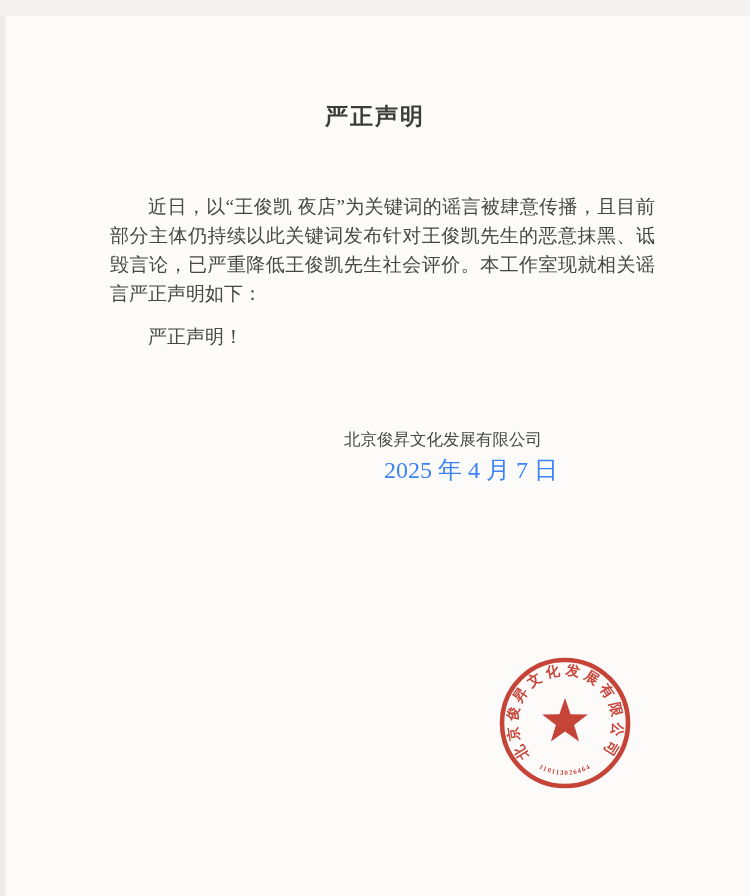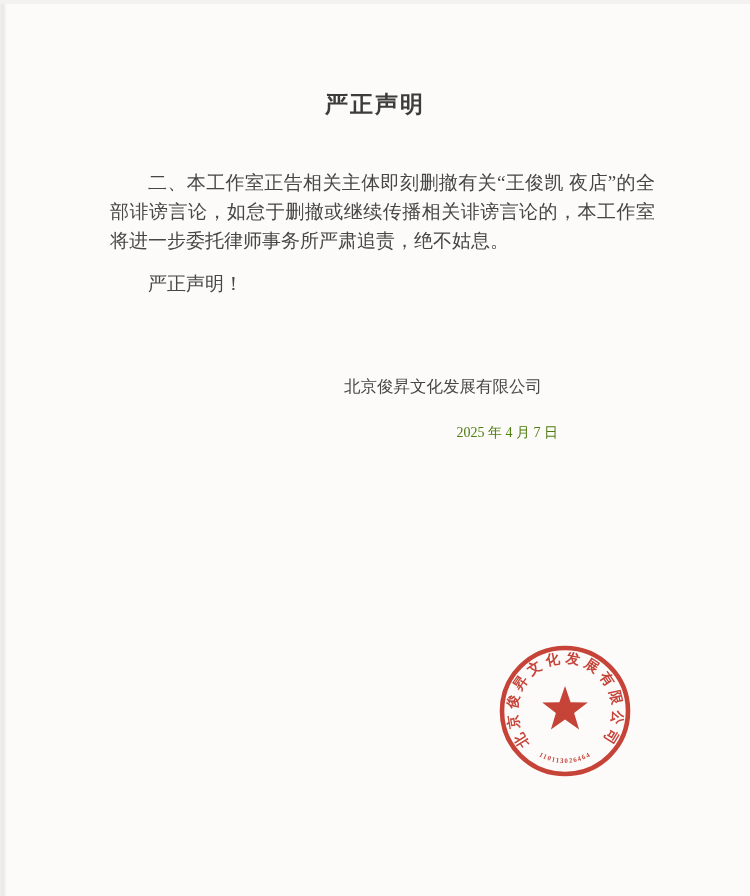--- a/index.html
+++ b/index.html
@@ -23,21 +23,21 @@
   }
   .edge-left {
     position: absolute;
     left: 0;
     top: 0;
     width: 7px;
     height: 896px;
     background: linear-gradient(to right, #f1efec 0%, #e9e7e4 40%, #fcfbf9 100%);
   }
   .doc-title {
-    margin: 4px;
+    margin: 16px;
     padding-top: 86px;
     text-align: center;
     font-size: 23px;
     font-weight: 600;
     letter-spacing: 2px;
     color: #3c3c3c;
     line-height: 30px;
   }
   .doc-body {
     padding: 44px 95px 0 110px;
@@ -58,24 +58,24 @@
     text-align: right;
     padding-right: 97px;
   }
   .signature .company {
     font-size: 16.5px;
     line-height: 26px;
     color: #464646;
     padding-right: 16px;
   }
   .signature .date {
-    margin-top: 20px;
-    font-size: 14px;
+    margin-top: 4px;
+    font-size: 24px;
     line-height: 26px;
-    color: #4d7c0f;
+    color: #3b82f6;
   }
   .seal {
     position: absolute;
     left: 495px;
     top: 637px;
     width: 140px;
     height: 140px;
     mix-blend-mode: multiply;
     opacity: 0.93;
     filter: blur(0.3px);
@@ -97,21 +97,21 @@
 </style>
 </head>
 <body>
 
 <div class="page">
   <div class="edge-left"></div>
 
   <h1 class="doc-title">严正声明</h1>
 
   <div class="doc-body">
-    <p>二、本工作室正告相关主体即刻删撤有关“王俊凯 夜店”的全部诽谤言论，如怠于删撤或继续传播相关诽谤言论的，本工作室将进一步委托律师事务所严肃追责，绝不姑息。</p>
+    <p>近日，以“王俊凯 夜店”为关键词的谣言被肆意传播，且目前部分主体仍持续以此关键词发布针对王俊凯先生的恶意抹黑、诋毁言论，已严重降低王俊凯先生社会评价。本工作室现就相关谣言严正声明如下：</p>
     <p class="closing">严正声明！</p>
 
     <div class="signature">
       <div class="company">北京俊昇文化发展有限公司</div>
       <div class="date">2025 年 4 月 7 日</div>
     </div>
   </div>
 
   <svg class="seal" viewBox="0 0 140 140" xmlns="http://www.w3.org/2000/svg">
     <defs>

